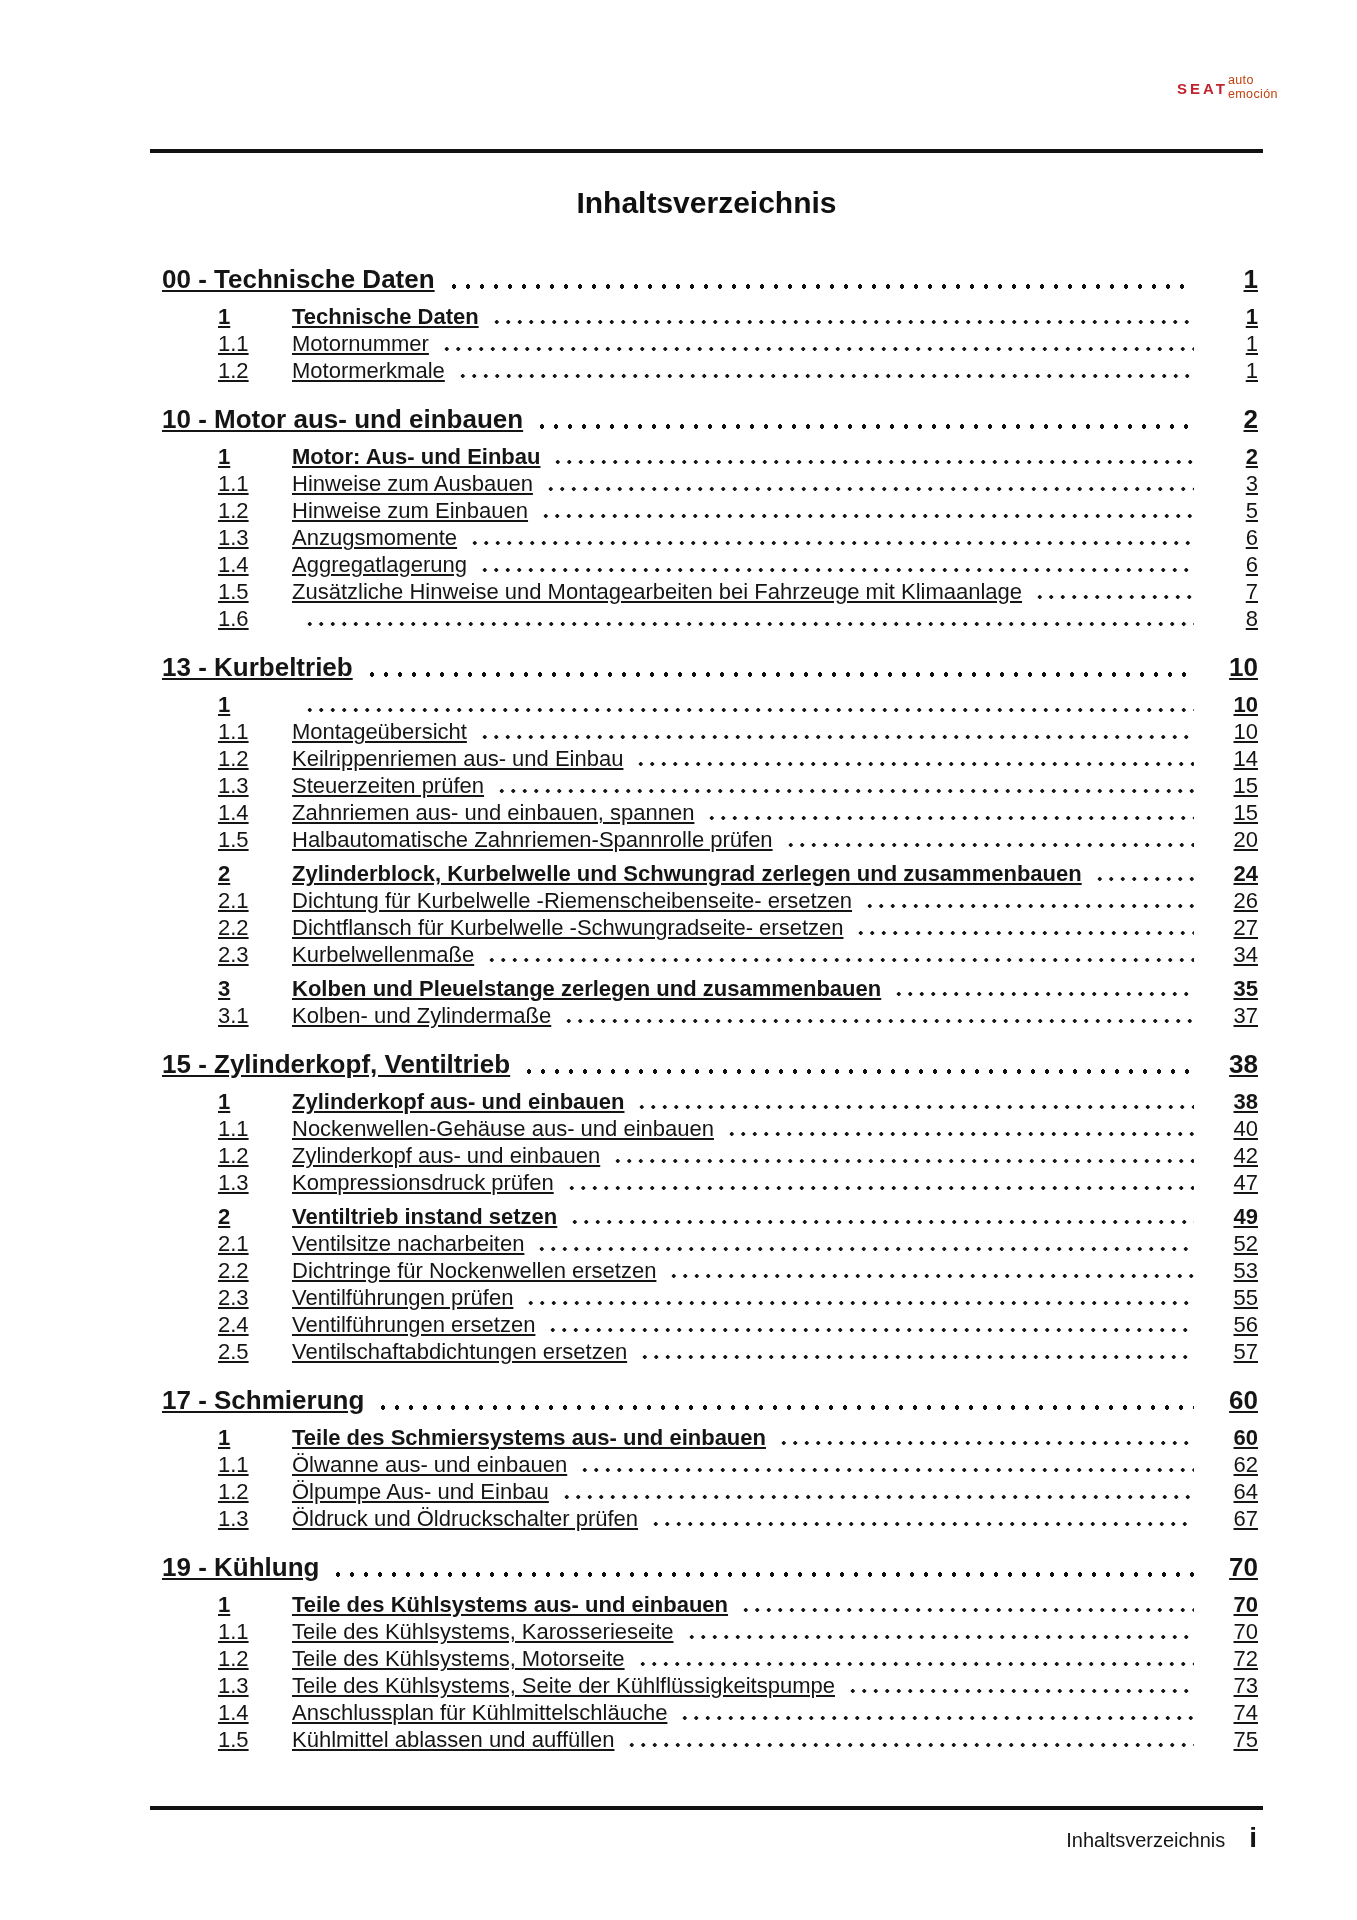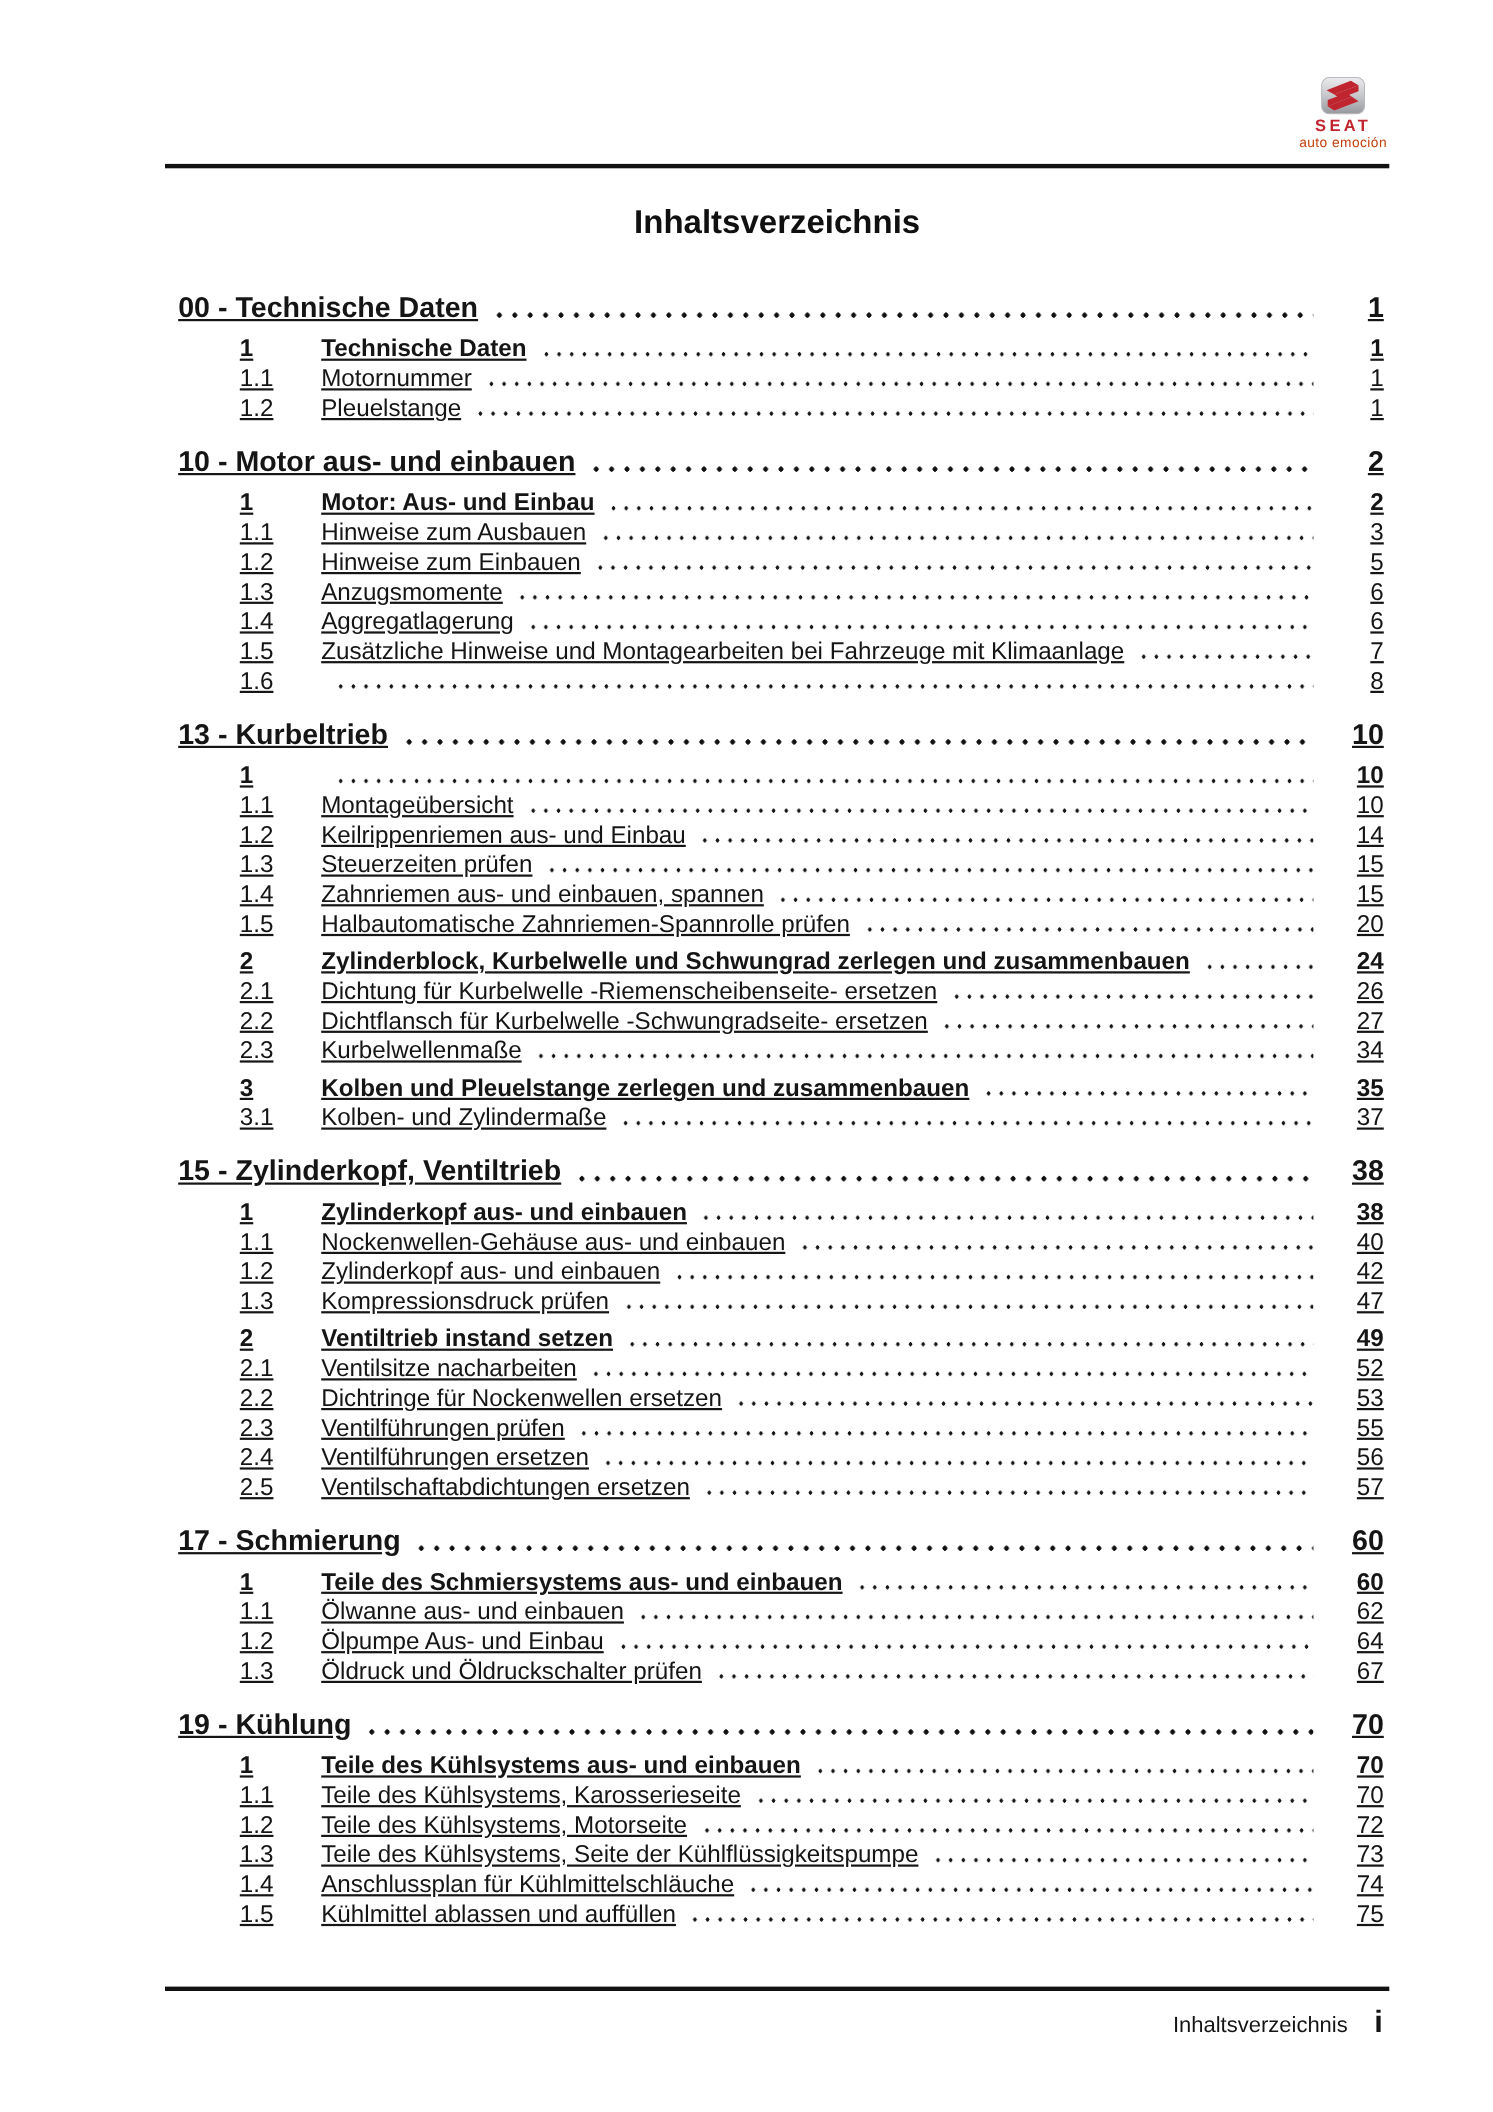--- a/index.html
+++ b/index.html
@@ -4,21 +4,21 @@
 <style>
   html,body{margin:0;padding:0;background:#ffffff;}
   .page{
     position:relative;width:1357px;height:1920px;background:#ffffff;overflow:hidden;
     font-family:"Liberation Sans","DejaVu Sans",sans-serif;color:#151515;
   }
   .content{position:absolute;left:150px;top:0;width:1113px;height:100%;}
   .hdr{position:absolute;top:66px;left:0;right:0;text-align:right;padding-right:93px;
        font-size:22px;line-height:30px;color:#141414;}
   .hdr-rule{position:absolute;top:149px;left:0;width:100%;height:4px;background:#121212;}
-  .logo{position:absolute;top:70px;right:-2px;width:88px;display:flex;flex-direction:column;align-items:center;}
+  .logo{position:absolute;top:70px;right:-2px;width:88px;display:flex;flex-direction:row;align-items:center;}
   .logo svg{width:40px;height:34px;display:block;}
   .logo-brand{font-size:15px;font-weight:bold;letter-spacing:3px;margin-top:2px;}
   .logo-tagline{font-size:12.5px;letter-spacing:0.4px;margin-top:0px;}
   .doc-title{position:absolute;top:186px;left:0;width:100%;text-align:center;
              font-size:30px;font-weight:bold;color:#101010;}
   .toc{position:absolute;top:244px;left:12px;right:5px;text-decoration:underline;}
   .section-row{display:flex;align-items:flex-end;font-size:26px;font-weight:bold;
                line-height:34px;margin-top:18px;margin-bottom:6px;white-space:nowrap;}
   .entry-row{display:flex;align-items:flex-end;font-size:22px;line-height:27px;
              margin-left:56px;font-weight:normal;white-space:nowrap;}
@@ -78,21 +78,21 @@
           <span class="page-num">1</span>
         </div>
         <div class="entry-row">
           <span class="entry-num">1.1</span>
           <span class="entry-title">Motornummer</span>
           <span class="dots"></span>
           <span class="page-num">1</span>
         </div>
         <div class="entry-row">
           <span class="entry-num">1.2</span>
-          <span class="entry-title">Pleuelstange</span>
+          <span class="entry-title">Motormerkmale</span>
           <span class="dots"></span>
           <span class="page-num">1</span>
         </div>
         <div class="section-row">
           <span>10 - Motor aus- und einbauen</span>
           <span class="dots"></span>
           <span class="page-num">2</span>
         </div>
         <div class="entry-row bold">
           <span class="entry-num">1</span>

